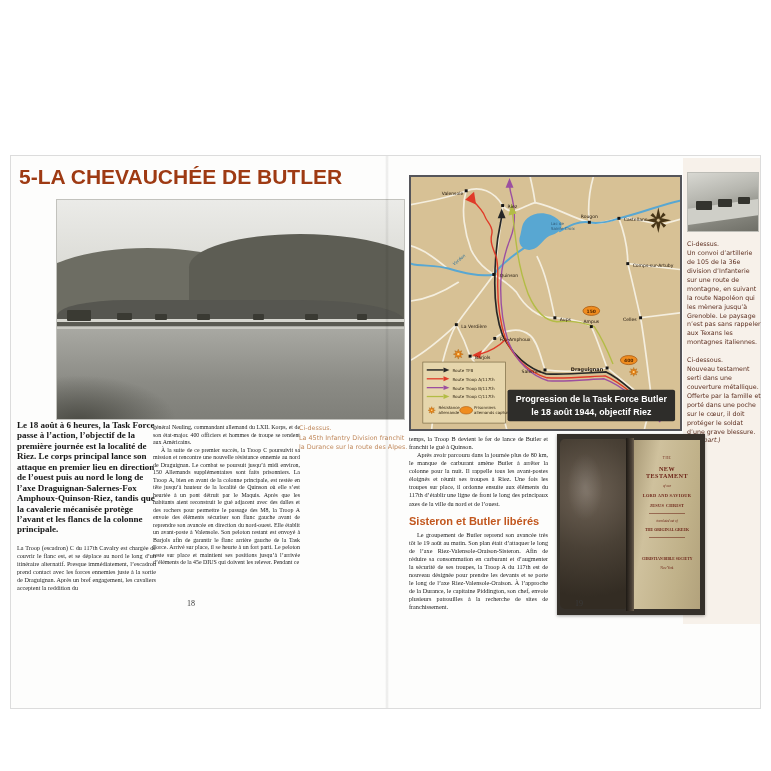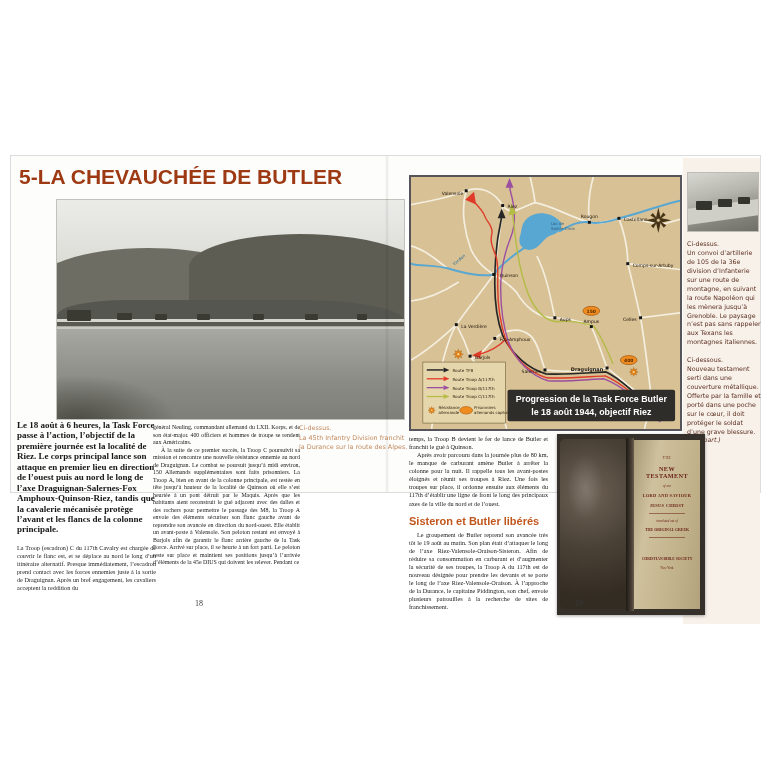--- a/index.html
+++ b/index.html
@@ -1,19 +1,19 @@
 <!DOCTYPE html>
 <html><head>
 <meta charset="utf-8">
 <style>
   html,body{margin:0;padding:0;}
   body{width:771px;height:771px;background:#ffffff;position:relative;
        font-family:"Liberation Serif",serif;color:#1e1e1e;overflow:hidden;}
 
-  .spread{position:absolute;left:10px;top:155px;width:751px;height:338px;
+  .spread{position:absolute;left:10px;top:155px;width:751px;height:554px;
           background:#fdfdfc;border:1px solid #dcdcdc;box-sizing:border-box;}
   .fold{position:absolute;left:374px;top:0;width:4px;height:100%;
         background:linear-gradient(90deg,rgba(0,0,0,0),rgba(0,0,0,.08),rgba(0,0,0,0));}
 
   
   .title{position:absolute;left:8px;top:9px;font-family:"Liberation Sans",sans-serif;
          font-weight:bold;font-size:21px;color:#9e3a13;white-space:nowrap;}
 
   .photo-main{position:absolute;left:45px;top:43px;width:349px;height:221px;
               background:linear-gradient(180deg,#ebebe8 0%,#d8d8d2 38%,#b2b2ac 55%,#9a9a94 100%);
@@ -37,21 +37,21 @@
          line-height:1.16;color:#161616;}
   .note{position:absolute;left:6px;top:388px;width:139px;font-size:6.2px;line-height:1.3;
         text-align:justify;color:#242424;}
   .col2{position:absolute;left:142px;top:268px;width:147px;font-size:5.9px;line-height:1.27;
         text-align:justify;color:#202020;}
   .col2 p{margin:0;}
   .col2 p + p{text-indent:8px;}
   .caption-orange{position:absolute;left:288px;top:268px;width:112px;
                   font-family:"DejaVu Sans",sans-serif;font-size:6.4px;line-height:1.5;color:#c18a5e;}
   .pagenum{position:absolute;top:443px;font-size:8px;color:#3a3a3a;}
-  .pn-18{left:176px;margin-left:8px;}
+  .pn-18{left:176px;}
   .pn-19{left:564px;}
 
   
   .map-wrap{position:absolute;left:398px;top:19px;width:273px;height:256px;
             border:2px solid #55555a;box-sizing:border-box;background:#d7c195;}
   .map-wrap svg{display:block;width:100%;height:100%;}
 
   .side-strip{position:absolute;left:672px;top:2px;width:77px;height:466px;background:#f7f1ea;}
   .photo-side{position:absolute;left:676px;top:16px;width:72px;height:60px;
               background:linear-gradient(165deg,#d8d8d2 0%,#b5b5ae 40%,#84847c 75%,#6f6f67 100%);

